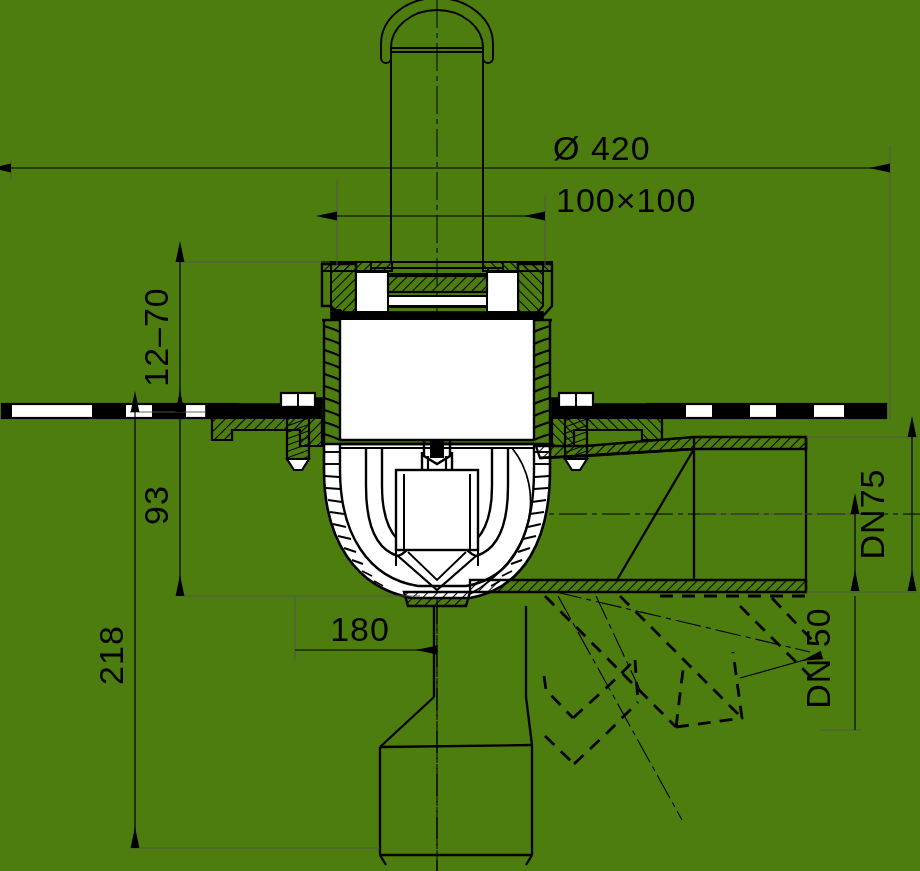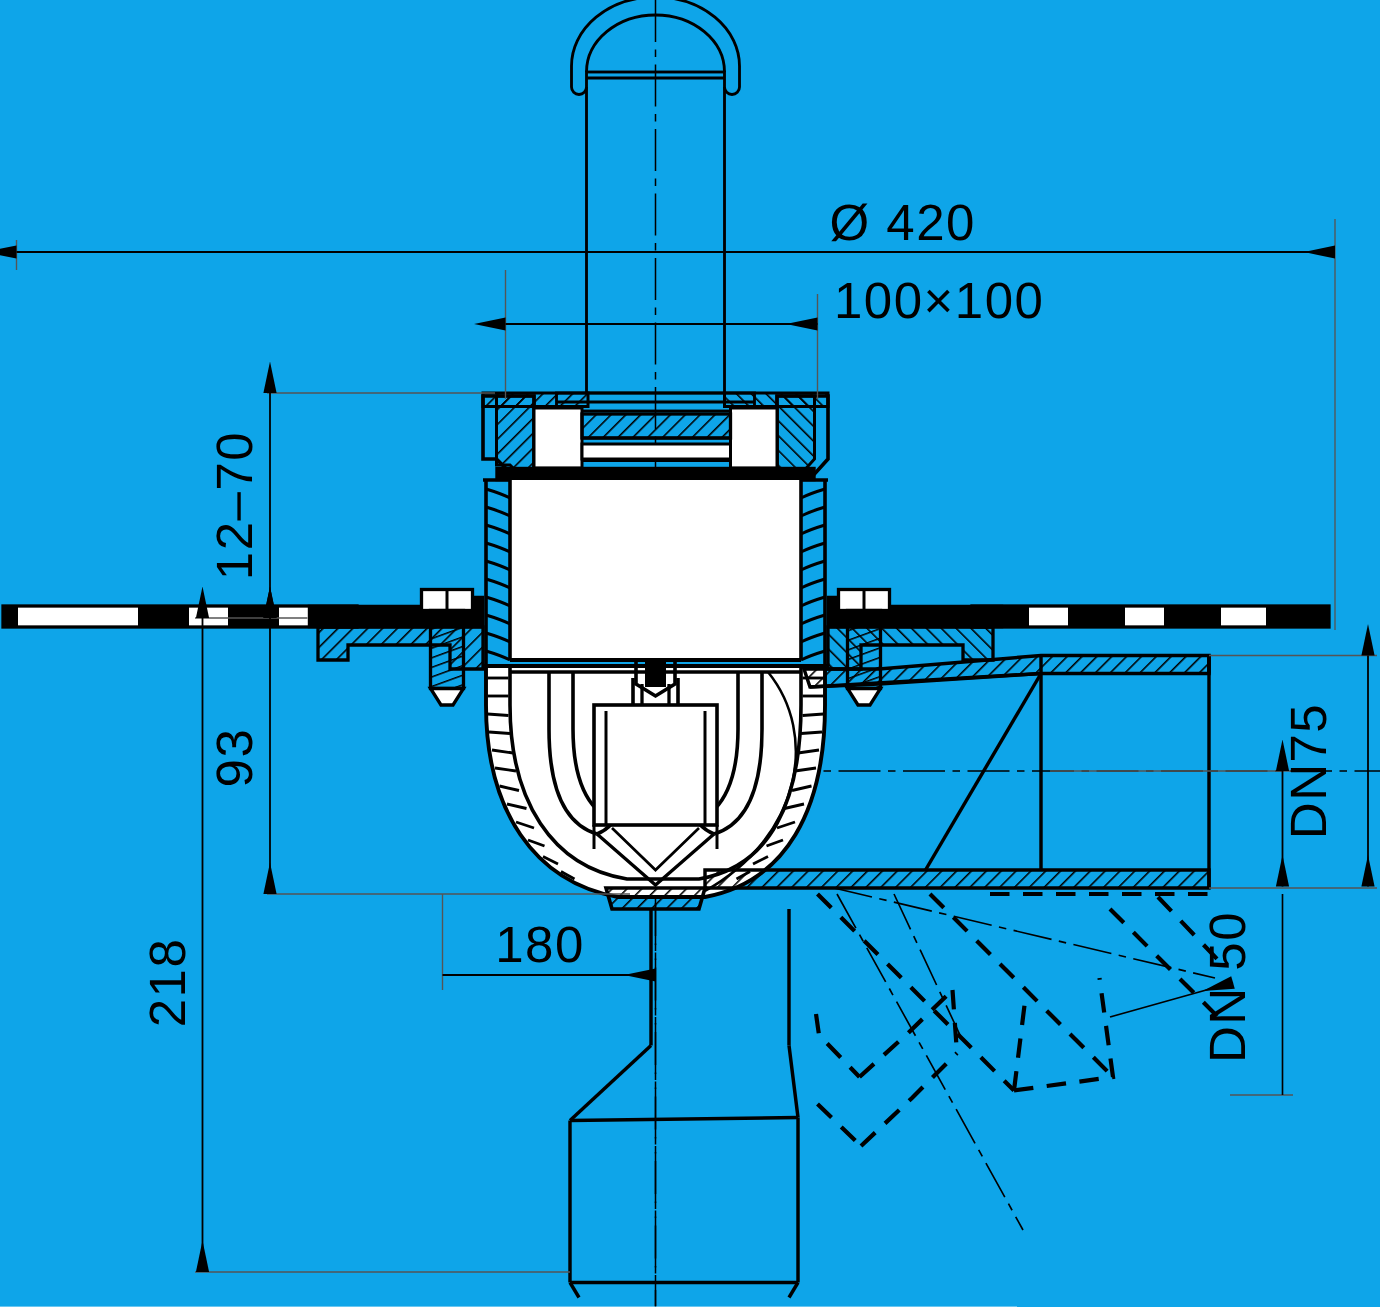--- a/index.html
+++ b/index.html
@@ -1,21 +1,21 @@
 <!DOCTYPE html>
 <html><head>
 <meta charset="utf-8">
 <title>Floor Drain Technical Drawing</title>
 <style>
   html,body{margin:0;padding:0;background:#ffffff;}
   body{
     font-family:"Liberation Sans", sans-serif;
     width:920px;height:871px;overflow:hidden;position:relative;
   }
-  #sheet{position:relative;width:920px;height:871px;background:#0ea5e9;}
+  #sheet{position:relative;width:920px;height:871px;background:#4d7c0f;}
   svg#drawing{position:absolute;left:0;top:0;width:920px;height:871px;display:block;}
   .dimtext{
     font-family:"Liberation Sans", sans-serif;
     font-size:34px;
     fill:#000;
     letter-spacing:1px;
   }
 </style>
 </head>
 <body>

